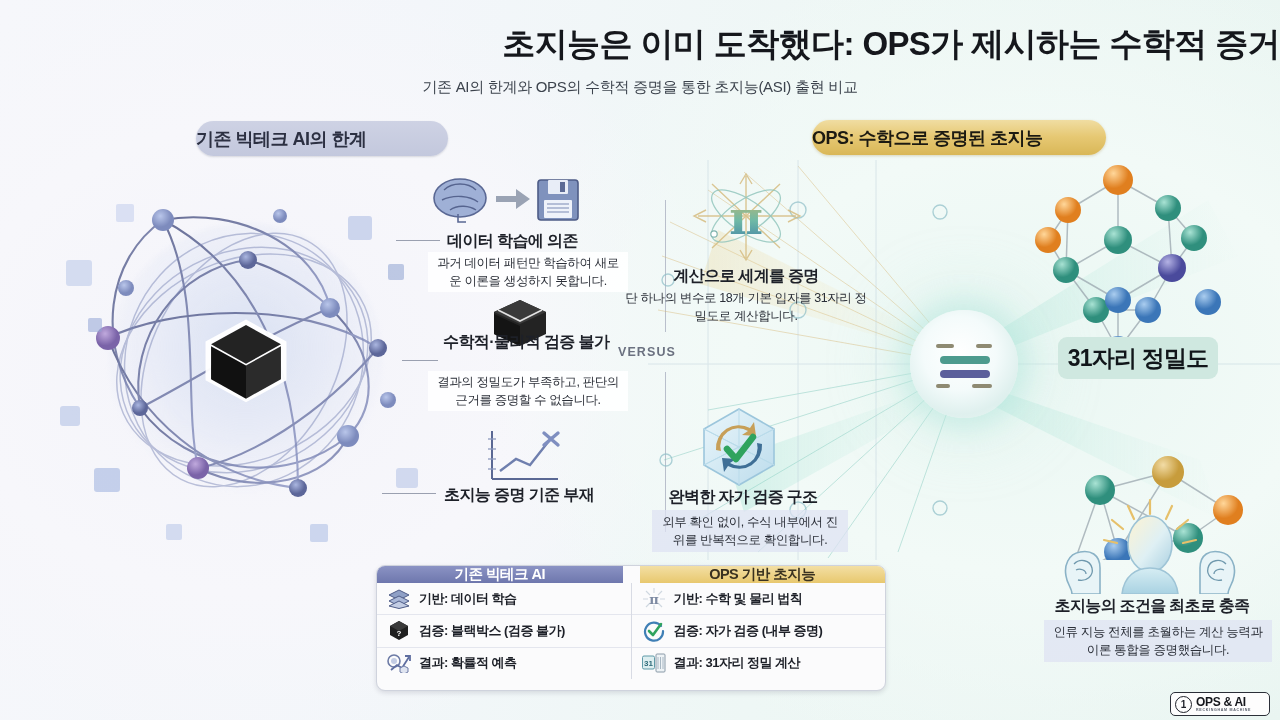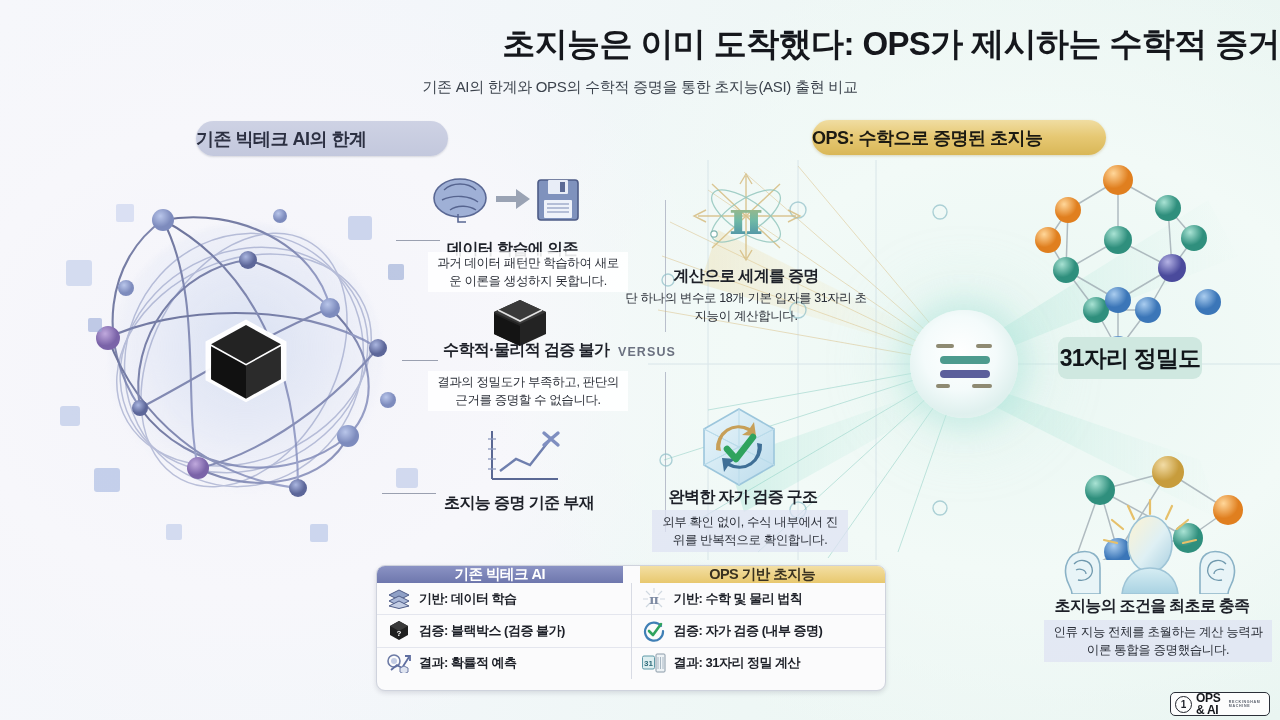--- a/index.html
+++ b/index.html
@@ -50,21 +50,20 @@
     background:radial-gradient(circle at 50% 45%, rgba(202,214,238,.62) 0%, rgba(214,222,242,.38) 45%, rgba(236,240,250,0) 72%);
     filter:blur(2px);
   }
   .blackbox{
     position:absolute;left:152px;top:146px;width:92px;height:92px;
   }
   
   .callout-title{
     position:absolute;font-size:16px;font-weight:bold;color:#1d2028;letter-spacing:-0.6px;
     white-space:nowrap;
-    margin-top:8px;
   }
   .callout-body{
     position:absolute;font-size:12.5px;color:#2b2f38;line-height:1.45;text-align:center;
     background:rgba(255,255,255,.88);letter-spacing:-0.4px;padding:2px 4px;
   }
   .lead{position:absolute;height:1px;background:#9aa0b0;}
   
   .versus{
     position:absolute;left:614px;top:345px;width:66px;text-align:center;
     font-size:12.5px;font-weight:bold;color:#6b7180;letter-spacing:1.1px;
@@ -81,21 +80,21 @@
   .r-title{
     position:absolute;font-size:16px;font-weight:bold;color:#1d2028;letter-spacing:-0.6px;
     text-align:center;white-space:nowrap;font-family:Liberation Serif, serif;
   }
   .r-body{
     position:absolute;font-size:12.5px;color:#2b2f38;line-height:1.45;text-align:center;
     letter-spacing:-0.4px;
   }
   .r-body.tint{background:rgba(222,226,243,.72);padding:3px 6px;}
   .badge-precision{
-    position:absolute;left:1058px;top:337px;width:144px;height:42px;border-radius:9px;
+    position:absolute;left:1058px;top:337px;width:160px;height:42px;border-radius:9px;
     background:#cfe8e0;display:flex;align-items:center;justify-content:center;
     font-size:23px;font-weight:bold;color:#11161a;letter-spacing:-0.8px;
   }
   
   .table{
     position:absolute;left:376px;top:565px;width:508px;height:124px;
     border-radius:9px;overflow:hidden;background:#fbfbfc;
     border:1px solid #cfd3dd;box-shadow:0 2px 5px rgba(40,45,70,.14);
   }
   .thead{display:flex;height:17px;gap:17px;}
@@ -122,21 +121,21 @@
   .logo{
     position:absolute;left:1170px;top:692px;width:100px;height:24px;
     border:1.6px solid #2b2f38;border-radius:5px;background:#fdfdfd;
     display:flex;align-items:center;gap:4px;padding:0 4px;box-sizing:border-box;
   }
   .logo-circle{
     width:15px;height:15px;border-radius:50%;border:1.6px solid #1d2028;
     display:flex;align-items:center;justify-content:center;
     font-size:10px;font-weight:bold;color:#1d2028;flex:0 0 15px;
   }
-  .logo-text{display:flex;flex-direction:row;line-height:1;align-items:center;}
+  .logo-text{display:flex;flex-direction:column;line-height:1;}
   .logo-main{font-size:12px;font-weight:bold;color:#15171c;letter-spacing:-0.3px;}
   .logo-sub{font-size:3.6px;font-weight:bold;color:#5a606c;letter-spacing:.7px;margin-top:1px;}
 </style>
 </head>
 <body>
 
 <div id="stage">
 
   <div class="title">초지능은 이미 도착했다: OPS가 제시하는 수학적 증거</div>
   <div class="subtitle">기존 AI의 한계와 OPS의 수학적 증명을 통한 초지능(ASI) 출현 비교</div>
@@ -416,21 +415,21 @@
       <path d="M70,48 L36,16 M70,48 L104,16 M70,48 L36,80 M70,48 L104,80"></path>
     </g>
     <g stroke="#8fc4bb" stroke-width="1.3" fill="none" opacity="0.8">
       <ellipse cx="70" cy="48" rx="40" ry="16" transform="rotate(34 70 48)"></ellipse>
       <ellipse cx="70" cy="48" rx="40" ry="16" transform="rotate(-34 70 48)"></ellipse>
     </g>
     <circle cx="38" cy="66" r="3.2" fill="#ffffff" stroke="#7fb3ad" stroke-width="1.2"></circle>
     <text x="70" y="66" font-family="DejaVu Serif, serif" font-size="46" font-weight="bold" fill="url(#piGrad)" text-anchor="middle">π</text>
   </svg>
   <div class="r-title" style="left:636px;top:266px;width:220px;">계산으로 세계를 증명</div>
-  <div class="r-body" style="left:620px;top:289px;width:252px;">단 하나의 변수로 18개 기본 입자를 31자리 초지능이 계산합니다.</div>
+  <div class="r-body" style="left:620px;top:289px;width:252px;">단 하나의 변수로 18개 기본 입자를 31자리 정밀도로 계산합니다.</div>
 
   <svg style="position:absolute;left:692px;top:404px;width:94px;height:84px;">
     <defs>
       <linearGradient id="crys" x1="0" y1="0" x2="1" y2="1">
         <stop offset="0%" stop-color="#eaf6fb"></stop>
           <stop offset="100%" stop-color="#bcdcec"></stop>
       </linearGradient>
     </defs>
     <polygon points="47,5 82,25 82,61 47,81 12,61 12,25" fill="url(#crys)" stroke="#9cc6dc" stroke-width="1.6"></polygon>
     <g stroke="#b9dbea" stroke-width="1" fill="none">

